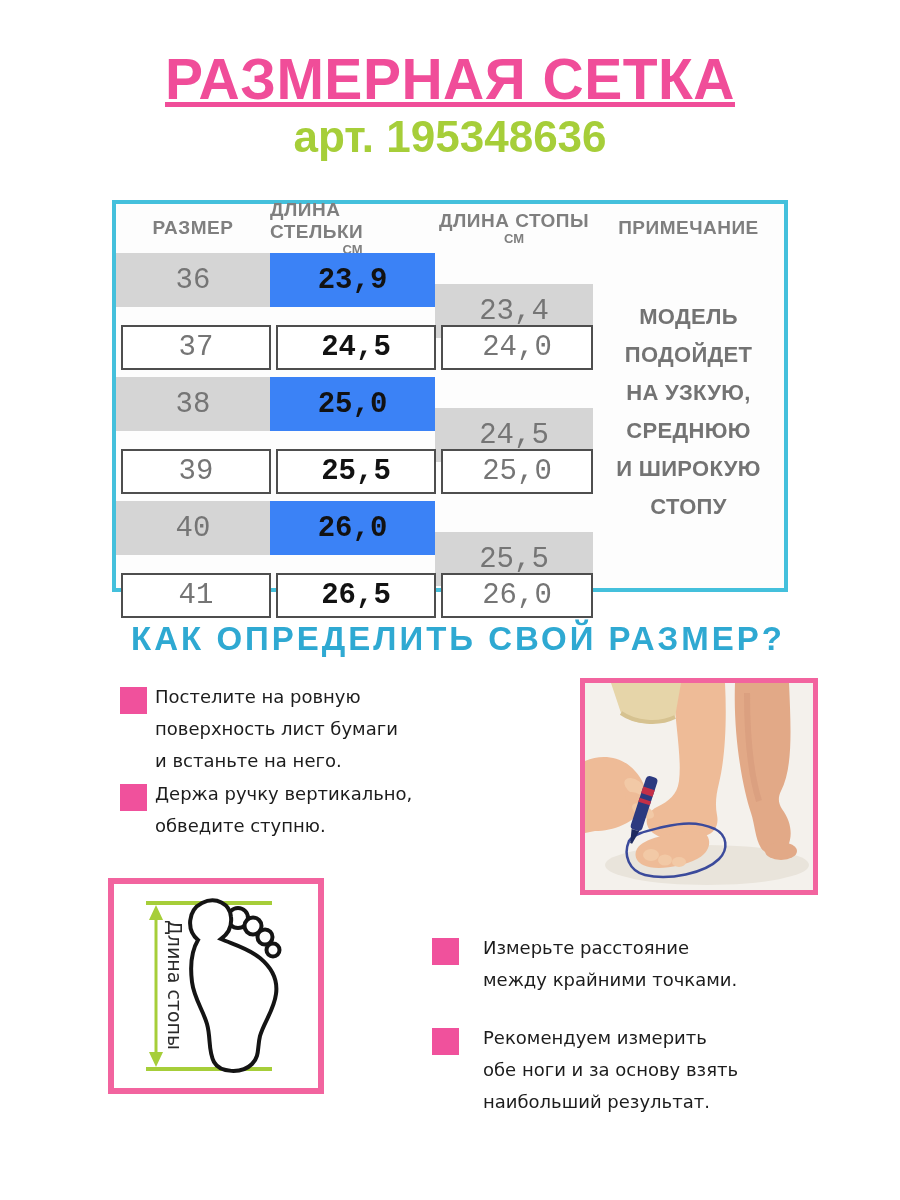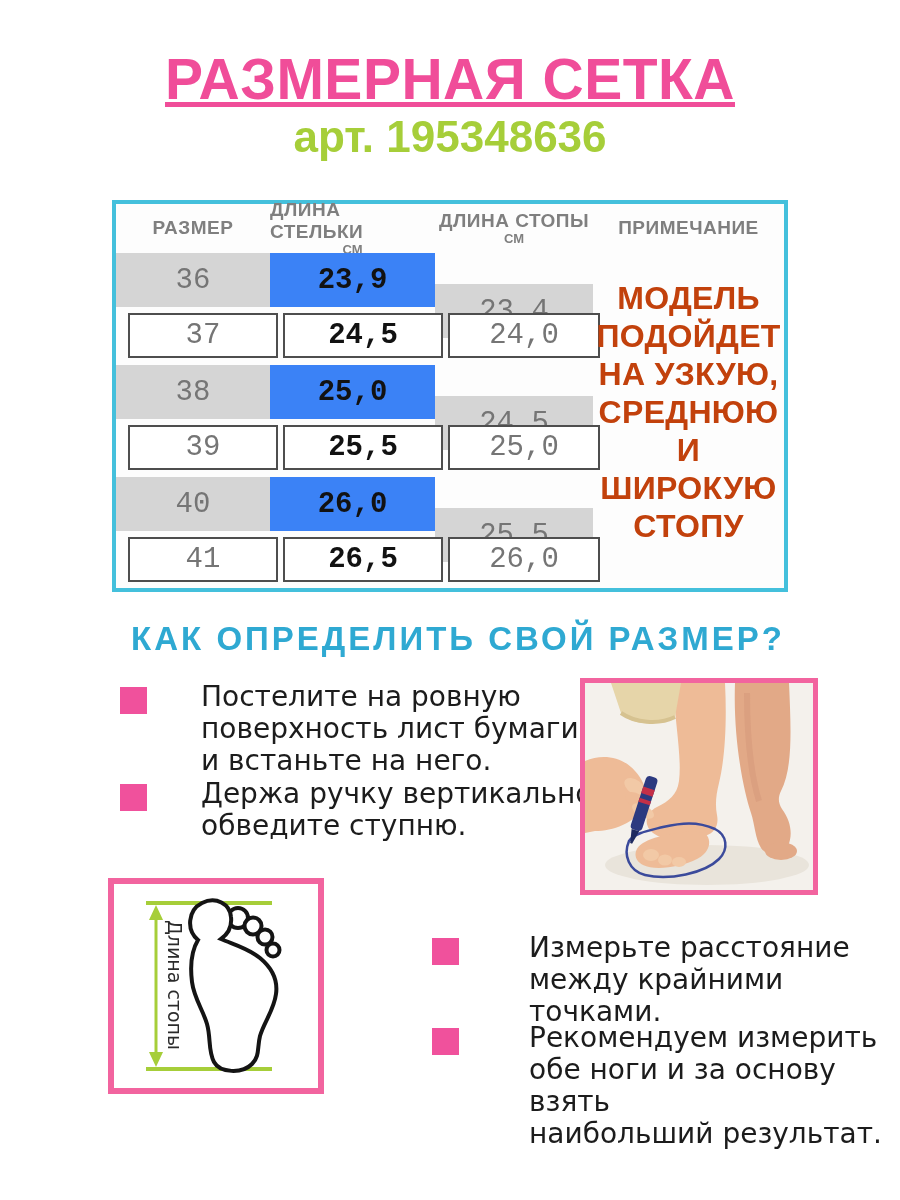--- a/index.html
+++ b/index.html
@@ -24,38 +24,38 @@
 
   .tr{display:flex;height:56px;box-sizing:border-box;}
   .td{display:flex;align-items:center;justify-content:center;
       font-family:Liberation Mono, monospace;font-size:29px;box-sizing:border-box;}
   .tr .c1,.tr .c3{color:#757575;}
   .tr .c2{color:#121212;font-weight:bold;}
   .tr.shaded .td{height:54px;margin-top:1px;}
   .tr.shaded .c1{width:154px;background:#D5D5D5;}
   .tr.shaded .c2{width:165px;background:#3b82f6;}
   .tr.shaded .c3{width:158px;background:#D5D5D5;margin-top:32px;}
-  .tr.plain{padding-top:5px;padding-left:12px;gap:5px;}
+  .tr.plain{padding-top:5px;padding-left:5px;gap:5px;margin-top:12px;}
   .tr.plain .td{height:45px;border:2px solid #4E4E4E;background:#ffffff;}
   .tr.plain .c1{width:150px;}
   .tr.plain .c2{width:160px;}
   .tr.plain .c3{width:152px;}
 
   .note{position:absolute;left:477px;top:104px;width:191px;height:208px;
         display:flex;align-items:center;justify-content:center;text-align:center;
-        color:#c2410c;font-weight:bold;font-size:32px;line-height:38px;
+        color:#737373;font-weight:bold;font-size:22px;line-height:38px;
         white-space:pre-line;letter-spacing:0.3px;}
 
   .howto-heading{position:absolute;top:620px;left:8px;width:100%;text-align:center;
                  font-size:33px;font-weight:bold;color:#2FA9D2;letter-spacing:3px;}
 
   
   .bullet{position:absolute;width:27px;height:27px;background:#F0519C;}
-  .step-text{position:absolute;font-family:"DejaVu Sans",sans-serif;font-size:28px;
-             line-height:32px;color:#1c1c1c;white-space:pre-line;margin-left:46px;}
+  .step-text{position:absolute;font-family:"DejaVu Sans",sans-serif;font-size:18px;
+             line-height:32px;color:#1c1c1c;white-space:pre-line;}
   .b1{left:120px;top:687px;}   .t1{left:155px;top:681px;}
   .b2{left:120px;top:784px;}   .t2{left:155px;top:778px;}
   .b3{left:432px;top:938px;}   .t3{left:483px;top:932px;}
   .b4{left:432px;top:1028px;}  .t4{left:483px;top:1022px;}
 
   
   .photo{position:absolute;left:580px;top:678px;width:238px;height:217px;
          box-sizing:border-box;border:5px solid #F2649F;background:#f4f1ec;}
 
   

